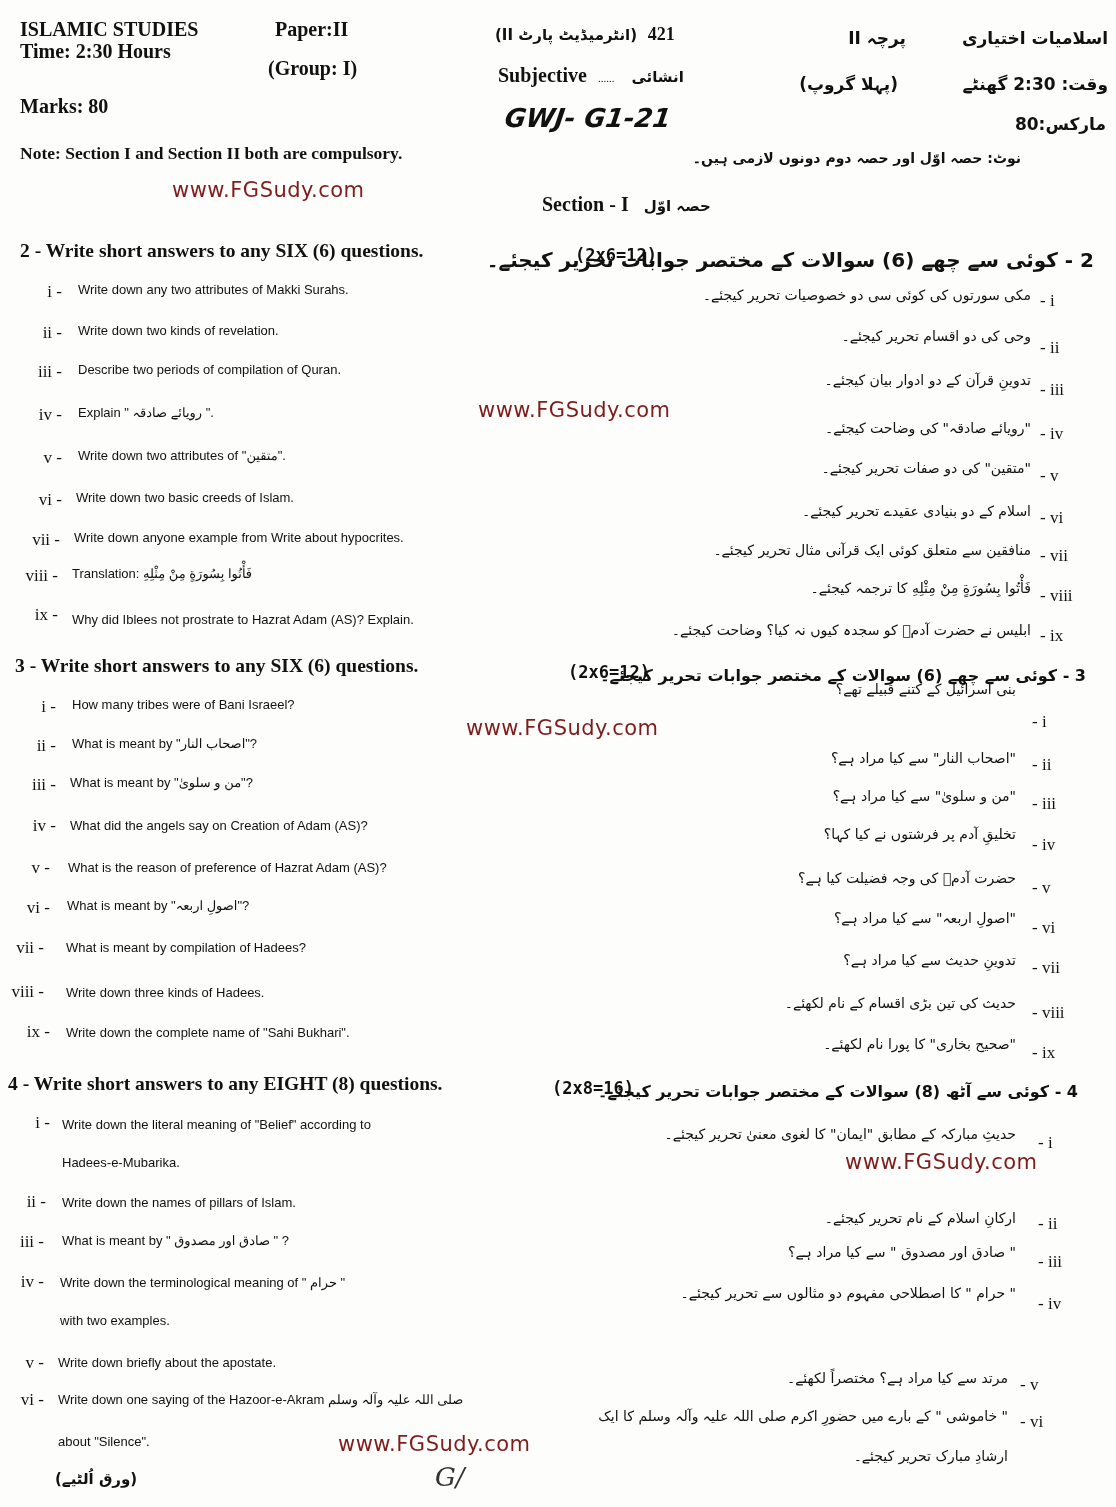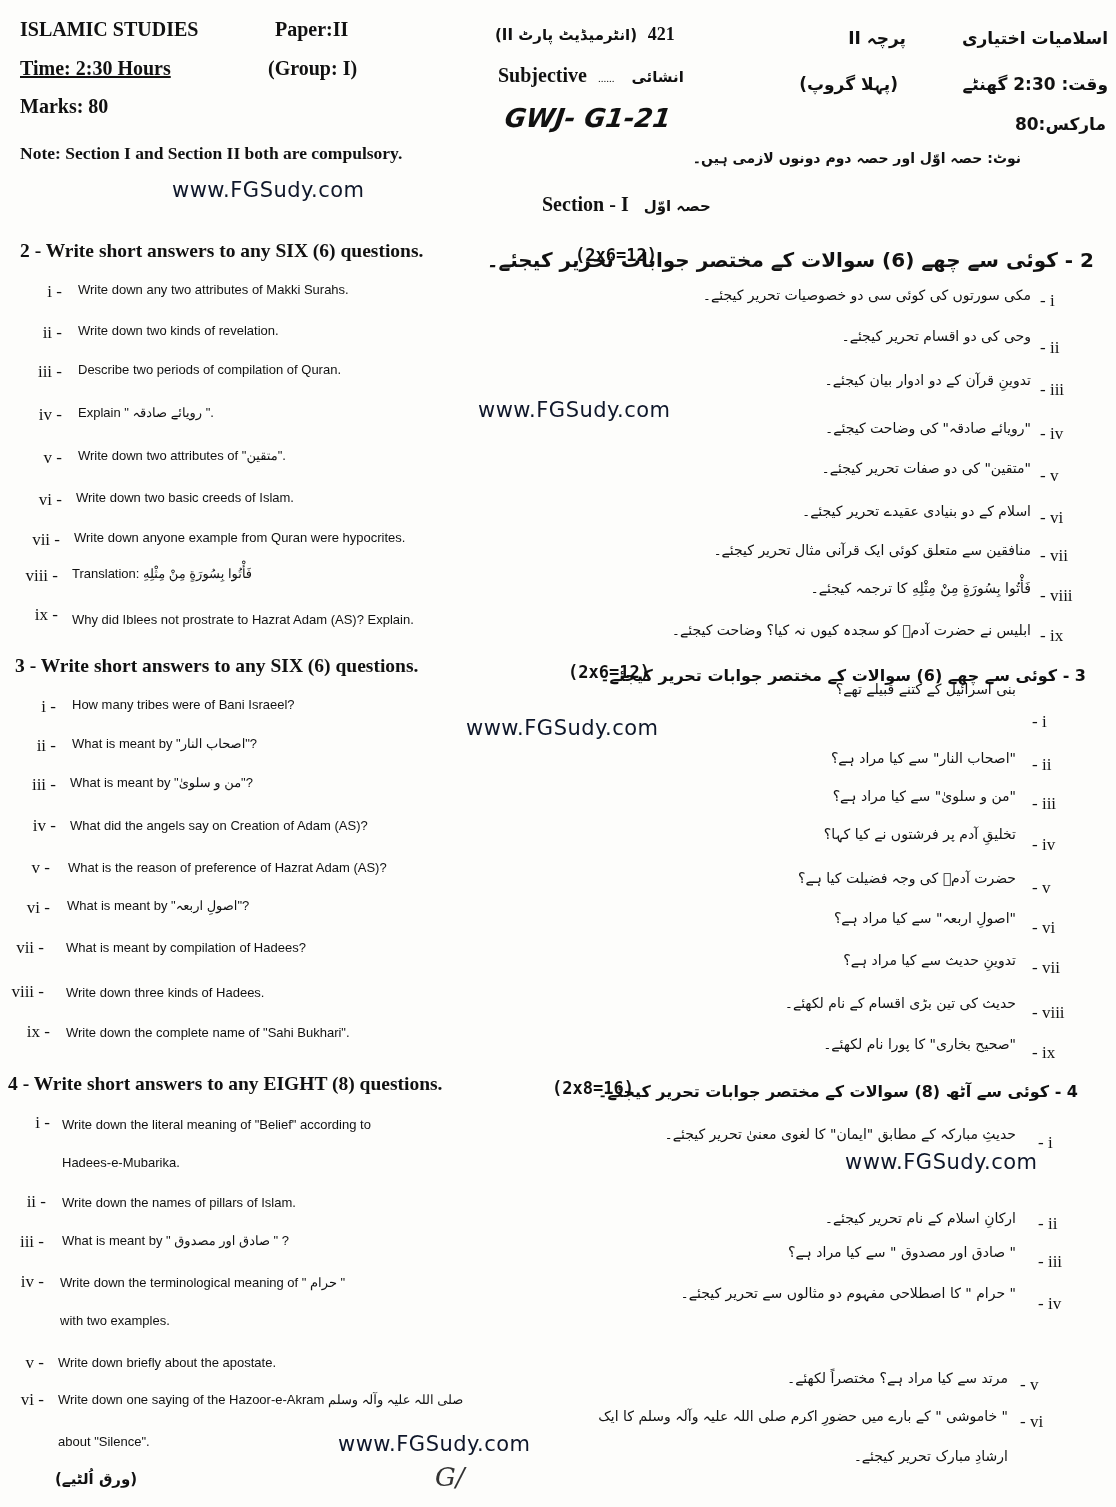--- a/index.html
+++ b/index.html
@@ -5,36 +5,36 @@
   html, body { margin:0; padding:0; }
   body {
     width:1116px; height:1507px; position:relative; overflow:hidden;
     background:#fdfdfb; color:#111;
     font-family:"Liberation Serif", serif;
   }
   .abs { position:absolute; white-space:nowrap; }
   .hdr { font-weight:bold; font-size:20px; }
   .ur { direction:rtl; font-family:"DejaVu Sans", sans-serif; }
   .ur-hdr { font-weight:bold; font-size:17px; }
-  .wm { font-family:"DejaVu Sans", sans-serif; font-size:21px; color:#0f172a; letter-spacing:0.5px; }
+  .wm { font-family:"DejaVu Sans", sans-serif; font-size:21px; color:#7f1d1d; letter-spacing:0.5px; }
   .code { font-family:"DejaVu Sans", sans-serif; font-weight:bold; font-style:italic; font-size:26px; transform:skewX(-8deg); }
   .qhead { font-weight:bold; font-size:19.5px; }
   .marks { font-family:"DejaVu Sans Mono", monospace; font-weight:bold; font-size:17px; }
   .num { font-family:"Liberation Serif", serif; font-size:17px; text-align:right; width:50px; }
   .q { font-family:"Liberation Sans", sans-serif; font-size:13px; }
   .uq { font-family:"DejaVu Sans", sans-serif; font-size:14px; direction:rtl; }
   .unum { font-family:"Liberation Serif", serif; font-size:17px; }
   .sig { font-family:"DejaVu Serif", serif; font-style:italic; font-size:26px; color:#333; }
 </style>
 </head>
 <body>
 
 <div class="abs hdr" style="left:20px;top:18px;">ISLAMIC STUDIES</div>
 <div class="abs hdr" style="left:275px;top:18px;">Paper:II</div>
-<div class="abs hdr" style="left:20px;top:57px;text-decoration:underline;">Time: 2:30 Hours</div>
+<div class="abs hdr" style="left:20px;top:40px;">Time: 2:30 Hours</div>
 <div class="abs hdr" style="left:268px;top:57px;">(Group: I)</div>
 <div class="abs hdr" style="left:20px;top:95px;">Marks: 80</div>
 <div class="abs" style="left:20px;top:143px;font-weight:bold;font-size:17.5px;">Note: Section I and Section II both are compulsory.</div>
 
 <div class="abs" style="left:495px;top:24px;font-weight:bold;font-size:18px;">
   <span class="ur" style="font-size:15px;display:inline-block;direction:rtl;">(انٹرمیڈیٹ پارٹ II)</span>
   <span style="margin-left:6px;">421</span>
 </div>
 <div class="abs hdr" style="left:498px;top:64px;">
   <span>Subjective</span>
@@ -87,21 +87,21 @@
   <div class="abs q" style="left:78px;top:448px;">Write down two attributes of "متقین".</div>
   <div class="abs uq" style="right:85px;top:460px;">"متقین" کی دو صفات تحریر کیجئے۔</div>
   <div class="abs unum" style="left:1040px;top:466px;">- v</div>
 
   <div class="abs num" style="left:12px;top:490px;">vi -</div>
   <div class="abs q" style="left:76px;top:490px;">Write down two basic creeds of Islam.</div>
   <div class="abs uq" style="right:85px;top:503px;">اسلام کے دو بنیادی عقیدے تحریر کیجئے۔</div>
   <div class="abs unum" style="left:1040px;top:508px;">- vi</div>
 
   <div class="abs num" style="left:10px;top:530px;">vii -</div>
-  <div class="abs q" style="left:74px;top:530px;">Write down anyone example from Quran were hypocrites.</div>
+  <div class="abs q" style="left:74px;top:530px;">Write down anyone example from Write about hypocrites.</div>
   <div class="abs uq" style="right:85px;top:542px;">منافقین سے متعلق کوئی ایک قرآنی مثال تحریر کیجئے۔</div>
   <div class="abs unum" style="left:1040px;top:546px;">- vii</div>
 
   <div class="abs num" style="left:8px;top:566px;">viii -</div>
   <div class="abs q" style="left:72px;top:566px;">Translation:  فَأْتُوا بِسُورَةٍ مِنْ مِثْلِهِ</div>
   <div class="abs uq" style="right:85px;top:580px;">فَأْتُوا بِسُورَةٍ مِنْ مِثْلِهِ کا ترجمہ کیجئے۔</div>
   <div class="abs unum" style="left:1040px;top:586px;">- viii</div>
 
   <div class="abs num" style="left:8px;top:605px;">ix -</div>
   <div class="abs q" style="left:72px;top:612px;">Why did Iblees not prostrate to Hazrat Adam (AS)? Explain.</div>

